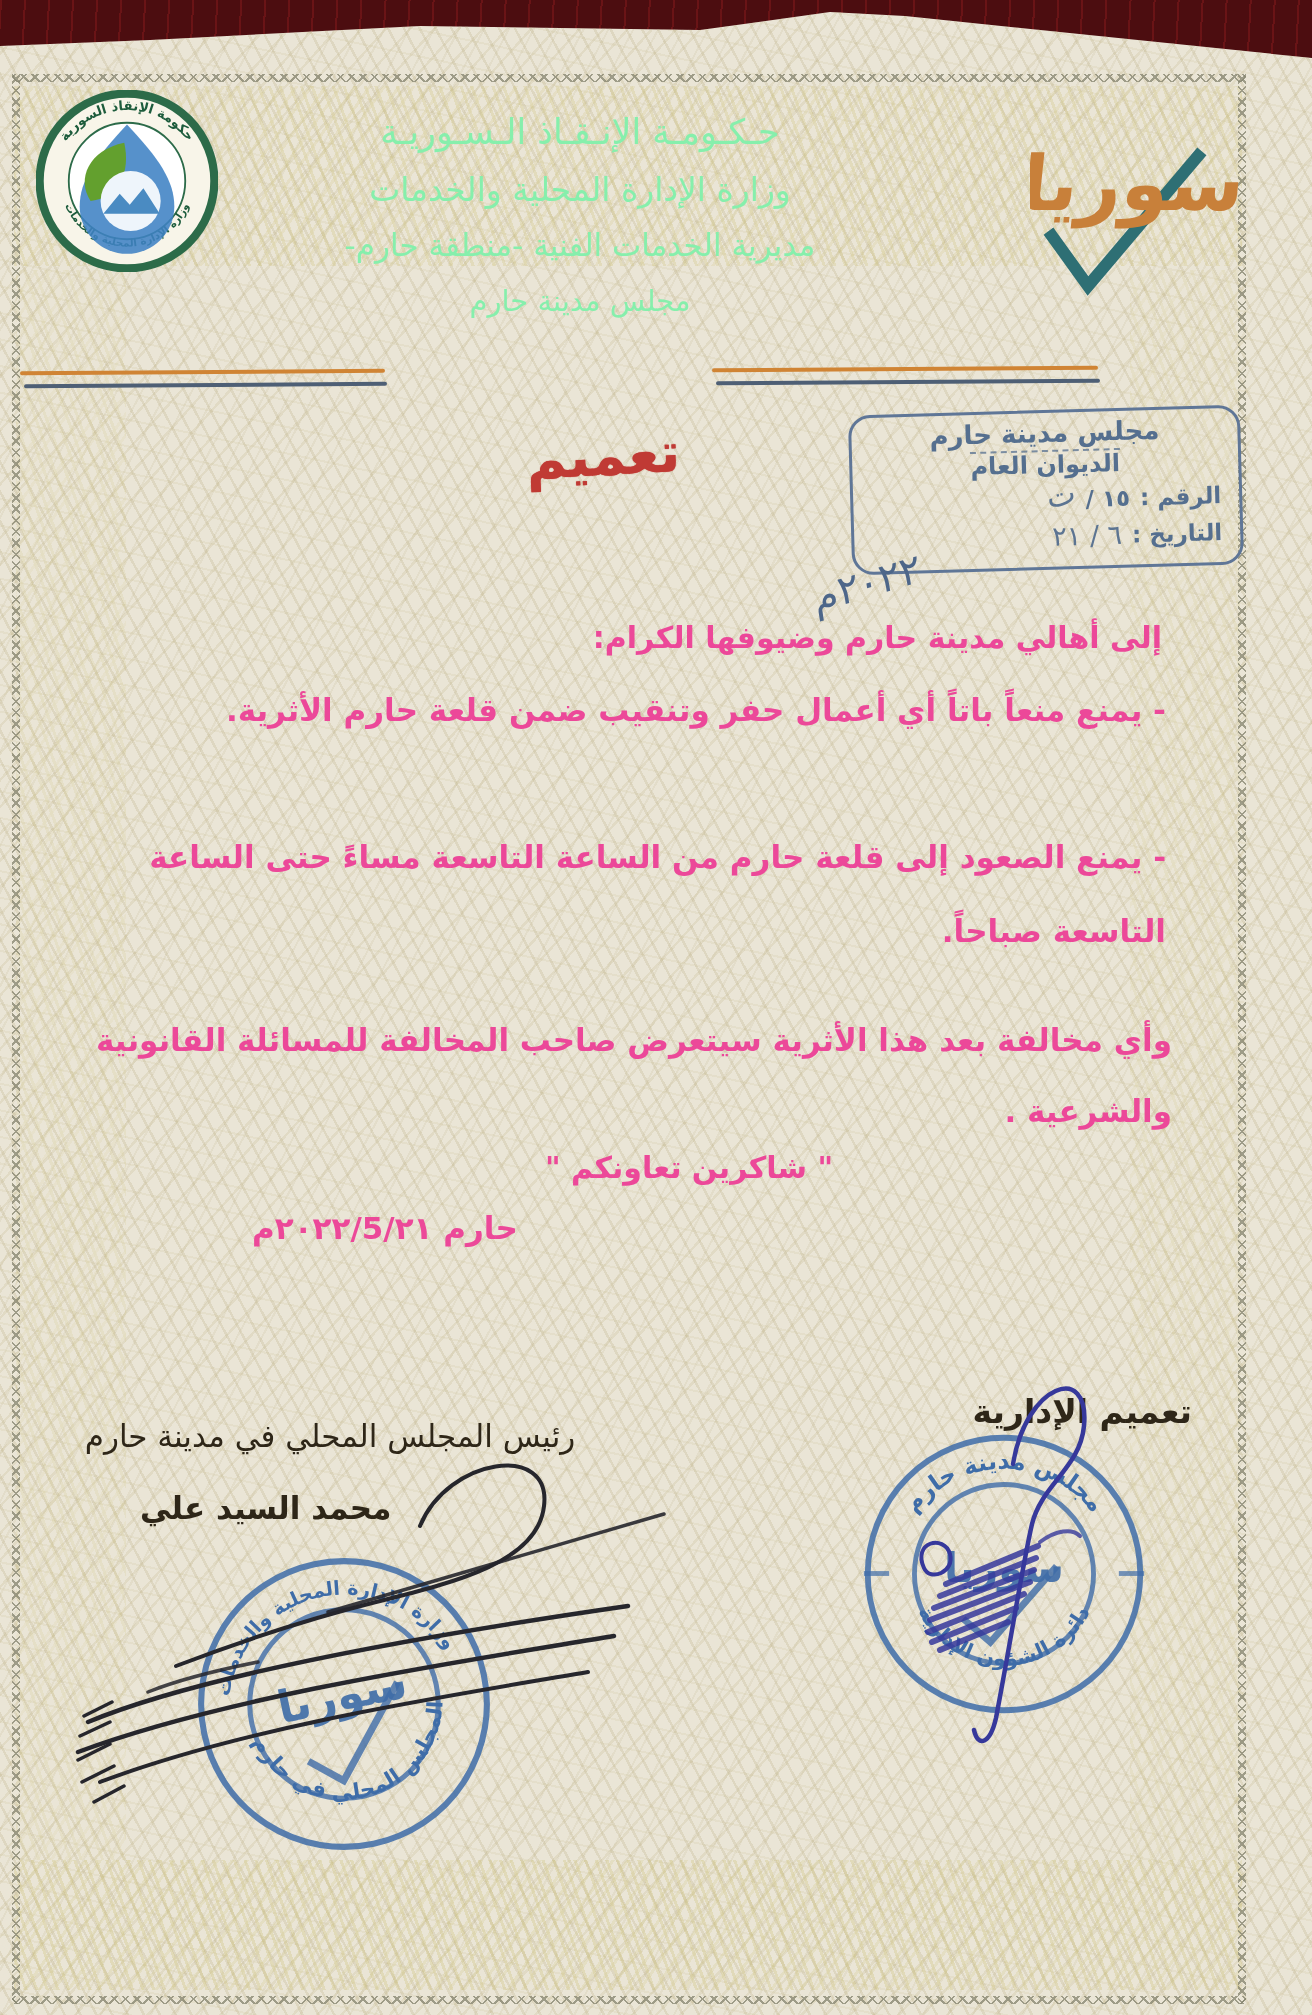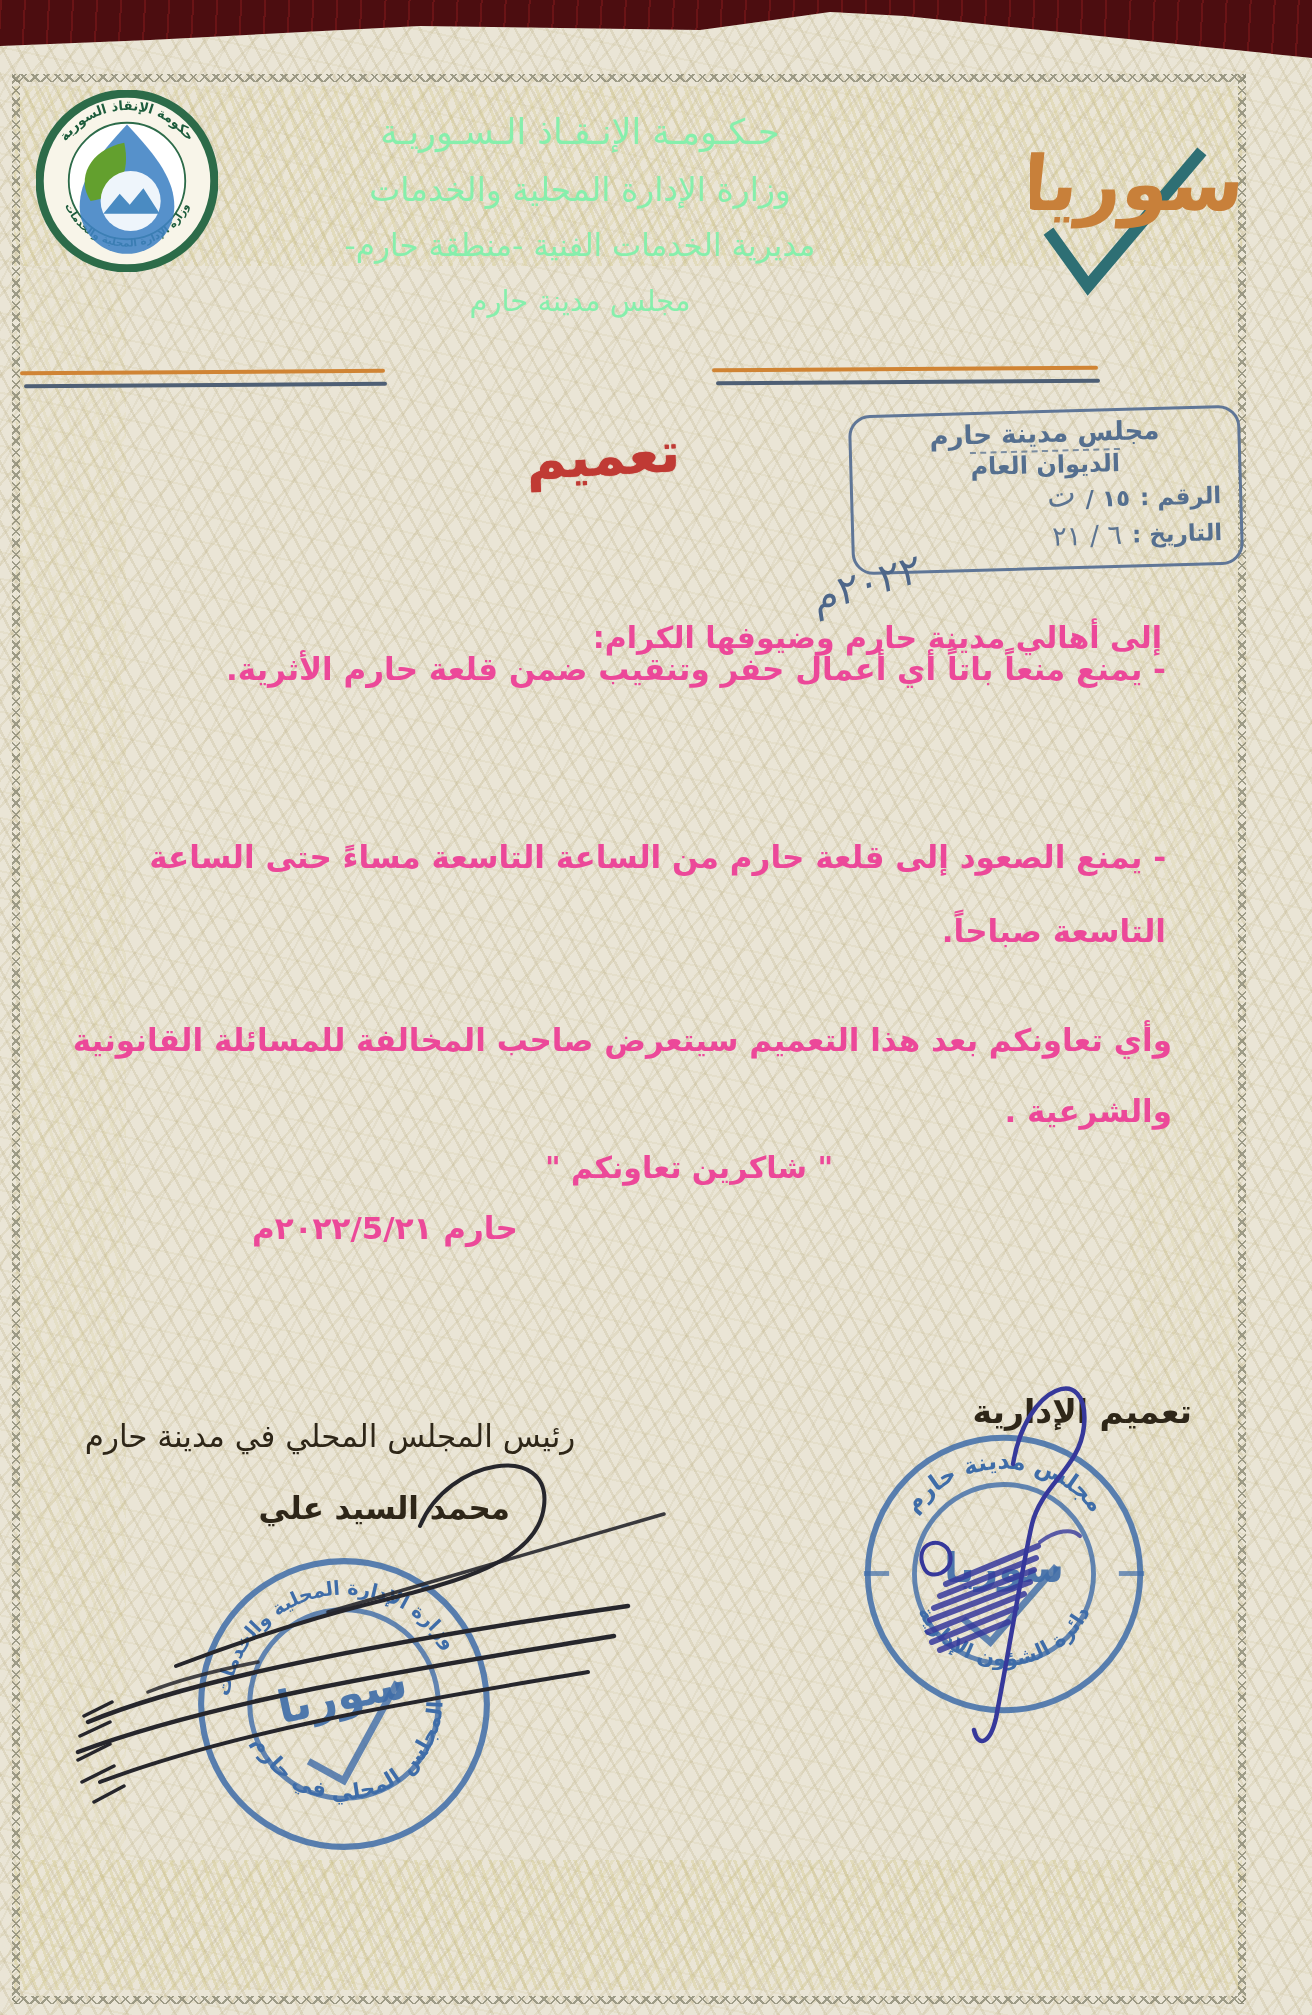--- a/index.html
+++ b/index.html
@@ -55,28 +55,28 @@
   .rs-org{font-size:26px;font-weight:700;text-align:center;line-height:1.15;}
   .rs-dash{width:150px;margin:1px auto 0 auto;border-top:2px dashed rgba(85,111,143,.75);}
   .rs-office{font-size:24px;font-weight:700;text-align:center;line-height:1.1;}
   .rs-row{display:flex;align-items:center;gap:10px;font-size:23px;font-weight:700;margin-top:5px;padding-right:6px;line-height:1.1;}
   .hand{font-weight:400;opacity:.95;}
   .rs-suffix{font-size:31px;display:inline-block;transform:rotate(-12deg);position:relative;top:-5px;}
   .rs-year{position:absolute;left:-44px;bottom:-34px;font-size:40px;font-weight:400;
     transform:rotate(-15deg) skewX(-8deg);color:#4d6689;letter-spacing:2px;}
   .b{position:absolute;font-weight:700;color:#ec4899;}
   .b-salutation{right:150px;top:620px;font-size:30px;white-space:nowrap;}
-  .b-rule1{right:146px;top:651px;font-size:31px;white-space:nowrap;}
+  .b-rule1{right:146px;top:692px;font-size:31px;white-space:nowrap;}
   .b-rule2{right:146px;top:820px;width:1042px;font-size:31px;line-height:2.4;}
   .b-penalty{right:140px;top:1005px;width:1112px;font-size:31px;line-height:2.3;text-align:right;}
   .b-thanks{left:545px;top:1150px;font-size:30px;white-space:nowrap;}
   .b-dateline{left:252px;top:1210px;font-size:31px;white-space:nowrap;}
   .sig-right-title{position:absolute;right:120px;top:1392px;font-size:33px;font-weight:700;color:#2e2618;white-space:nowrap;}
   .sig-left-title{position:absolute;left:40px;top:1418px;width:580px;text-align:center;font-size:31px;font-weight:400;color:#2e2618;white-space:nowrap;}
-  .sig-left-name{position:absolute;left:140px;top:1490px;width:370px;text-align:right;font-size:31px;font-weight:700;color:#2e2618;}
+  .sig-left-name{position:absolute;left:140px;top:1490px;width:370px;text-align:left;font-size:31px;font-weight:700;color:#2e2618;}
   .stamp-right{position:absolute;left:858px;top:1428px;z-index:5;}
   .stamp-left{position:absolute;left:192px;top:1552px;z-index:5;transform:rotate(-12deg);}
   .scrawl-right{position:absolute;left:828px;top:1332px;z-index:6;}
   .scrawl-left{position:absolute;left:28px;top:1430px;z-index:6;}
 </style>
 </head>
 <body>
 
 <div class="page">
 
@@ -138,21 +138,21 @@
     <div class="rs-row">
       <span>التاريخ :</span>
       <span class="hand" dir="ltr" style="font-size:27px;">٦ / ٢١</span>
     </div>
     <span class="rs-year" dir="rtl">٢٠٢٢م</span>
   </div>
 
   <div class="b b-salutation">إلى  أهالي مدينة حارم وضيوفها الكرام:</div>
   <div class="b b-rule1">- يمنع منعاً باتاً أي أعمال حفر وتنقيب ضمن قلعة حارم الأثرية.</div>
   <div class="b b-rule2">- يمنع الصعود إلى قلعة حارم من الساعة التاسعة مساءً حتى الساعة التاسعة صباحاً.</div>
-  <div class="b b-penalty">وأي تعاونكم بعد هذا التعميم سيتعرض صاحب المخالفة  للمسائلة القانونية والشرعية .</div>
+  <div class="b b-penalty">وأي مخالفة بعد هذا الأثرية سيتعرض صاحب المخالفة  للمسائلة القانونية والشرعية .</div>
   <div class="b b-thanks">" شاكرين تعاونكم "</div>
   <div class="b b-dateline">حارم ٢٠٢٢/5/٢١م</div>
 
   <div class="sig-right-title">تعميم الإدارية</div>
   <div class="sig-left-title">رئيس المجلس المحلي في مدينة حارم</div>
   <div class="sig-left-name">محمد السيد علي</div>
 
   <svg class="stamp-right" width="292" height="292" viewBox="0 0 300 300">
     <defs>
       <path id="srt" d="M 36,156 A 114,114 0 0 1 264,156"></path>

